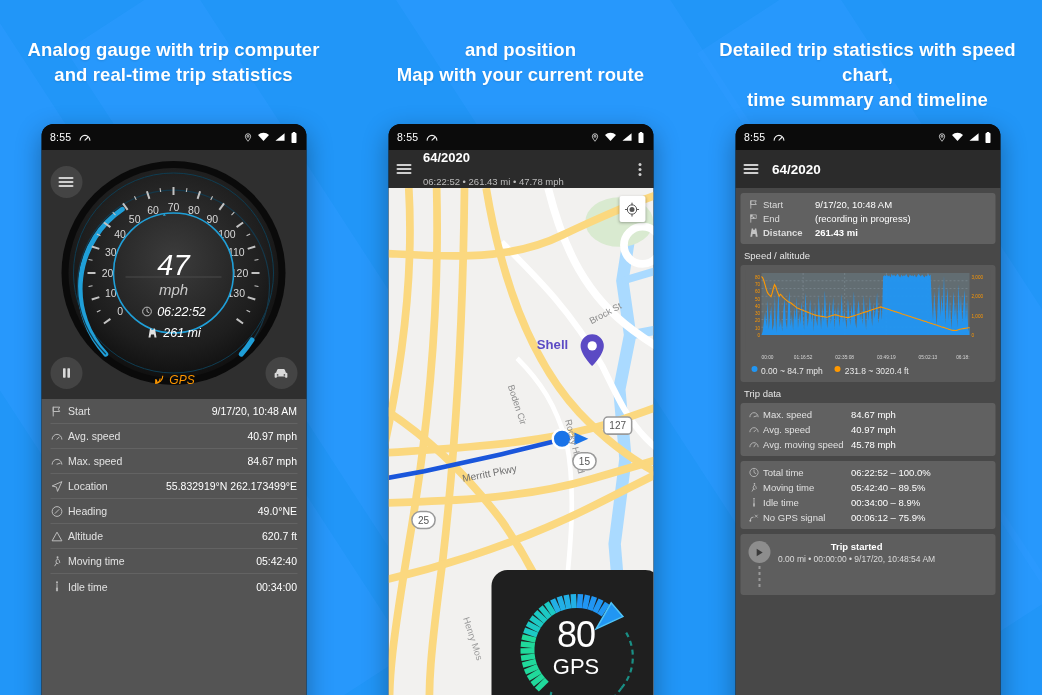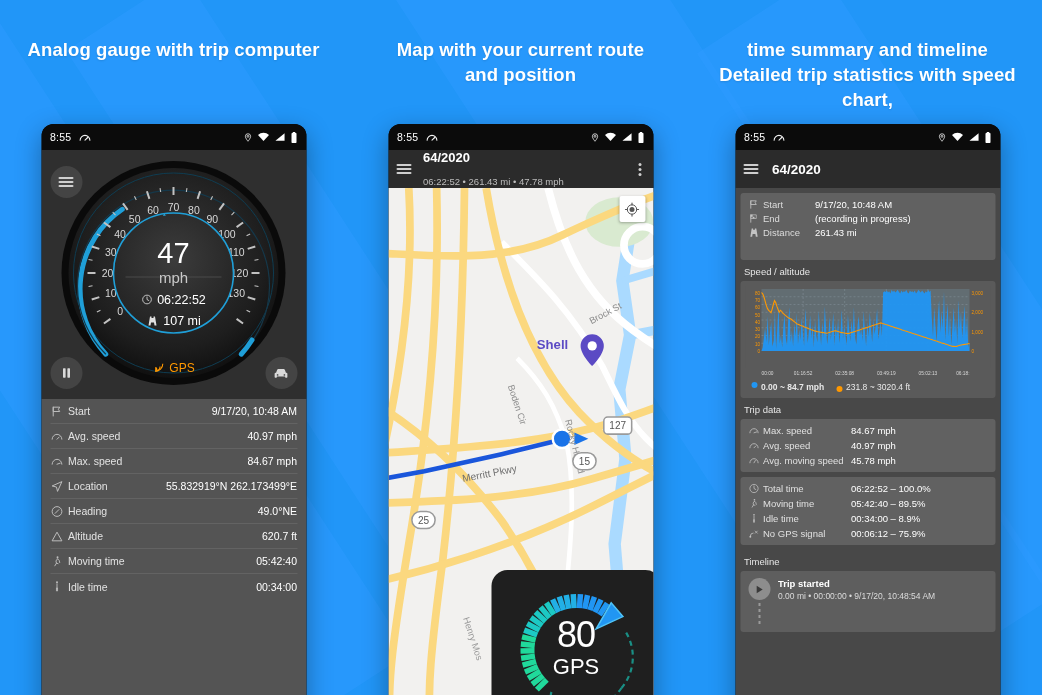--- a/index.html
+++ b/index.html
@@ -101,59 +101,60 @@
     color:#fff; font-size:36px; font-weight:300; letter-spacing:-1px; }
   .sw-lab { position:absolute; left:0; right:0; top:84px; text-align:center;
     color:#fff; font-size:22px; font-weight:300; }
 
   
   .p3-appbar { background:#2b2b2b; height:38px; display:flex; align-items:center; padding:0 8px; flex:none; }
   .p3-title { color:#fff; font-size:13.5px; font-weight:bold; margin-left:14px; }
   .p3-body { flex:1; background:#484848; overflow:hidden; }
   .card { background:#616161; margin:5px 5px 0 5px; border-radius:3px; padding:6px 8px; }
   .hdr-row { display:flex; align-items:center; font-size:9.5px; color:#fff; margin-bottom:3px; }
-  .hdr-row:last-child { margin-bottom:16px; }
+  .hdr-row:last-child { margin-bottom:0;font-weight:bold; }
   .hdr-ic { width:15px; opacity:.8; display:flex; }
   .hdr-lab { color:#dcdcdc; width:52px; }
   .hdr-val { color:#fff; }
   .sect-title { color:#e6e6e6; font-size:9.5px; padding:6px 9px 4px 9px; }
   .chart-card { background:#5a5a5a; margin:0 5px; border-radius:3px; padding:5px; }
   .chart-legend { display:flex; gap:12px; font-size:8.5px; color:#e8e8e8; padding:3px 0 1px 6px; align-items:center; }
   .lg-dot { width:6px; height:6px; border-radius:50%; display:inline-block; margin-right:4px; }
   .data-card { background:#616161; margin:0 5px 5px 5px; border-radius:3px; padding:6px 8px; }
   .d-row { display:flex; align-items:center; font-size:9.5px; color:#fff; margin-bottom:4px; }
   .d-row:last-child { margin-bottom:0; }
   .d-ic { width:15px; opacity:.78; display:flex; }
   .d-lab { color:#e0e0e0; width:88px; }
   .d-val { color:#fff; }
   .tl-card { background:#5e5e5e; margin:0 5px; border-radius:3px; padding:7px 8px; min-height:52px; }
   .tl-row { display:flex; }
   .tl-play { width:22px; height:22px; border-radius:50%; background:#8d8d8d; display:flex;
              align-items:center; justify-content:center; flex:none; }
   .tl-txt { margin-left:8px; }
-  .tl-t1 { color:#fff; font-size:9.5px; font-weight:bold; }
+  .tl-t1 { color:#fff; font-size:9.5px; font-weight:bold;text-align:center; }
   .tl-t2 { color:#dcdcdc; font-size:8.5px; margin-top:2px; }
   .tl-dash { width:2px; height:22px; margin-left:10px; margin-top:2px;
              background:repeating-linear-gradient(to bottom,#9a9a9a 0 3px,transparent 3px 6px); }
 </style>
 </head>
 <body>
 
 <div class="bg-shapes">
   <div class="diag d1"></div>
     <div class="diag d2"></div>
   <div class="diag d3"></div>
     <div class="diag d4"></div>
 </div>
 
 <div class="panels">
 
   <div class="panel">
     <div class="headline">
       <div>Analog gauge with trip computer</div>
+      <div>and real-time trip statistics</div>
     </div>
 
     <div class="phone">
 
       <div class="statusbar">
         <span class="sb-time">8:55</span>
         <span class="sb-gauge">
           <svg width="13" height="13" viewBox="0 0 24 24">
               <path d="M3 17a9 9 0 0118 0" fill="none" stroke="#fff" stroke-width="2" stroke-linecap="round"></path>
               <path d="M12 17l5-5" stroke="#fff" stroke-width="2" stroke-linecap="round"></path>
@@ -274,35 +275,35 @@
 
             <g transform="rotate(-9 114 114)">
               <path d="M114 114 L108.5 58 L119.5 58 Z" fill="#2BAEE0" opacity=".55"></path>
               <path d="M114 54 l-7 10 l14 0 z" fill="#2BAEE0"></path>
             </g>
             <circle cx="114" cy="114" r="58" fill="url(#hubg)"></circle>
             <line x1="66" y1="118" x2="162" y2="118" stroke="#4a4a4a" stroke-width="1"></line>
           </svg>
 
           
-          <div style="position:absolute; left:0; top:0; width:228px; height:228px; pointer-events:none;">
+          <div style="position:absolute; left:0; top:12px; width:228px; height:228px; pointer-events:none;font-style:italic;">
             <div style="position:absolute; left:0; right:0; top:78px; text-align:center; color:#fff; font-size:29px; font-weight:300;">47</div>
             <div style="position:absolute; left:0; right:0; top:110px; text-align:center; color:#c9c9c9; font-size:15px;">mph</div>
             <div style="position:absolute; left:0; right:0; top:134px; display:flex; align-items:center; justify-content:center; gap:5px;">
               <svg width="11" height="11" viewBox="0 0 24 24">
                   <circle cx="12" cy="12" r="9.5" fill="none" stroke="#e0e0e0" stroke-width="1.8"></circle>
                   <path d="M12 6.5V12l4 2.3" fill="none" stroke="#e0e0e0" stroke-width="1.8" stroke-linecap="round"></path>
                 </svg>
               <span style="color:#fff; font-size:12.5px;">06:22:52</span>
             </div>
             <div style="position:absolute; left:0; right:0; top:155px; display:flex; align-items:center; justify-content:center; gap:5px;">
               <svg width="12" height="12" viewBox="0 0 24 24">
                   <path d="M7 3L4 21h4l1-6h6l1 6h4L17 3h-3v3h-4V3z" fill="#e0e0e0"></path>
                 </svg>
-              <span style="color:#fff; font-size:12.5px;">107 mi</span>
+              <span style="color:#fff; font-size:12.5px;">261 mi</span>
             </div>
             <div style="position:absolute; left:0; right:0; bottom:12px; display:flex; align-items:center; justify-content:center; gap:4px;">
               <svg width="13" height="13" viewBox="0 0 24 24">
                   <path d="M5 19a4 4 0 004-4 4 4 0 00-4-4z" fill="#FF9800"></path>
                   <path d="M5 19a9 9 0 009-9" fill="none" stroke="#FF9800" stroke-width="2"></path>
                   <path d="M5 19a14 14 0 0014-14" fill="none" stroke="#FF9800" stroke-width="2"></path>
                 </svg>
               <span style="color:#FF9800; font-size:12px; font-weight:500;">GPS</span>
             </div>
           </div>
@@ -426,22 +427,22 @@
                 <rect x="9" y="16" width="11" height="2"></rect>
               </g>
             </svg>
         </span>
       </div>
     </div>
   </div>
 
   <div class="panel">
     <div class="headline">
+      <div>and position</div>
       <div>Map with your current route</div>
-      <div>and position</div>
     </div>
 
     <div class="phone">
       <div class="statusbar">
         <span class="sb-time">8:55</span>
         <span class="sb-gauge">
           <svg width="13" height="13" viewBox="0 0 24 24">
               <path d="M3 17a9 9 0 0118 0" fill="none" stroke="#fff" stroke-width="2" stroke-linecap="round"></path>
               <path d="M12 17l5-5" stroke="#fff" stroke-width="2" stroke-linecap="round"></path>
             </svg>
@@ -631,22 +632,22 @@
                 <rect x="9" y="16" width="11" height="2"></rect>
               </g>
             </svg>
         </span>
       </div>
     </div>
   </div>
 
   <div class="panel">
     <div class="headline">
+      <div>Detailed trip statistics with speed chart,</div>
       <div>time summary and timeline</div>
-      <div>Detailed trip statistics with speed chart,</div>
     </div>
 
     <div class="phone">
       <div class="statusbar">
         <span class="sb-time">8:55</span>
         <span class="sb-gauge">
           <svg width="13" height="13" viewBox="0 0 24 24">
               <path d="M3 17a9 9 0 0118 0" fill="none" stroke="#fff" stroke-width="2" stroke-linecap="round"></path>
               <path d="M12 17l5-5" stroke="#fff" stroke-width="2" stroke-linecap="round"></path>
             </svg>
@@ -755,25 +756,25 @@
             <g id="chart-xticks">
                 <text x="16" y="7" text-anchor="start" font-size="4.8" fill="#d8d8d8" font-family="Liberation Sans, sans-serif">00:00</text>
                 <text x="57.6" y="7" text-anchor="middle" font-size="4.8" fill="#d8d8d8" font-family="Liberation Sans, sans-serif">01:16:52</text>
                 <text x="99.2" y="7" text-anchor="middle" font-size="4.8" fill="#d8d8d8" font-family="Liberation Sans, sans-serif">02:35:08</text>
                 <text x="140.8" y="7" text-anchor="middle" font-size="4.8" fill="#d8d8d8" font-family="Liberation Sans, sans-serif">03:49:19</text>
                 <text x="182.4" y="7" text-anchor="middle" font-size="4.8" fill="#d8d8d8" font-family="Liberation Sans, sans-serif">05:02:13</text>
                 <text x="224" y="7" text-anchor="end" font-size="4.8" fill="#d8d8d8" font-family="Liberation Sans, sans-serif">06:18:</text>
               </g>
           </svg>
           <div class="chart-legend" id="chart-legend">
-              <span style="display: flex; align-items: flex-start; font-weight: bold;">
+              <span style="display: flex; align-items: flex-start;">
                 <i class="lg-dot" style="background: rgb(33, 150, 243);"></i>
                 <span>0.00 ~ 84.7 mph</span>
               </span>
-              <span style="display: flex; align-items: flex-end;">
+              <span style="display: flex; align-items: flex-start;">
                 <i class="lg-dot" style="background: rgb(255, 152, 0);"></i>
                 <span>231.8 ~ 3020.4 ft</span>
               </span>
             </div>
         </div>
 
         <div class="sect-title">Trip data</div>
         <div class="data-card" id="p3-speed">
             <div class="d-row">
               <span class="d-ic">
@@ -843,21 +844,20 @@
                   <path d="M4 18a7 7 0 017-7" fill="none" stroke="#dcdcdc" stroke-width="1.8"></path>
                   <circle cx="4" cy="19" r="2" fill="#dcdcdc"></circle>
                   <path d="M14 6l6 6M20 6l-6 6" stroke="#dcdcdc" stroke-width="1.6"></path>
                 </svg>
               </span>
               <span class="d-lab">No GPS signal</span>
               <span class="d-val">00:06:12  –  75.9%</span>
             </div>
           </div>
 
-        <div class="sect-title">Timeline</div>
         <div class="tl-card">
           <div class="tl-row">
             <div class="tl-play">
               <svg width="11" height="11" viewBox="0 0 24 24">
                   <path d="M7 4l13 8-13 8z" fill="#3a3a3a"></path>
                 </svg>
             </div>
             <div class="tl-txt">
               <div class="tl-t1">Trip started</div>
               <div class="tl-t2">0.00 mi • 00:00:00 • 9/17/20, 10:48:54 AM</div>

